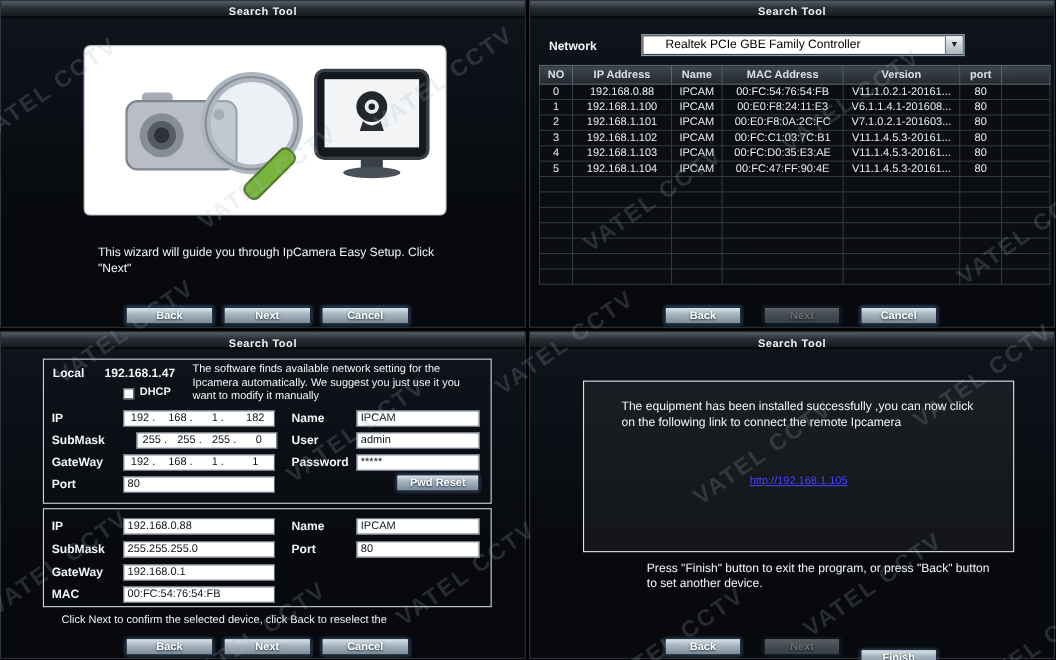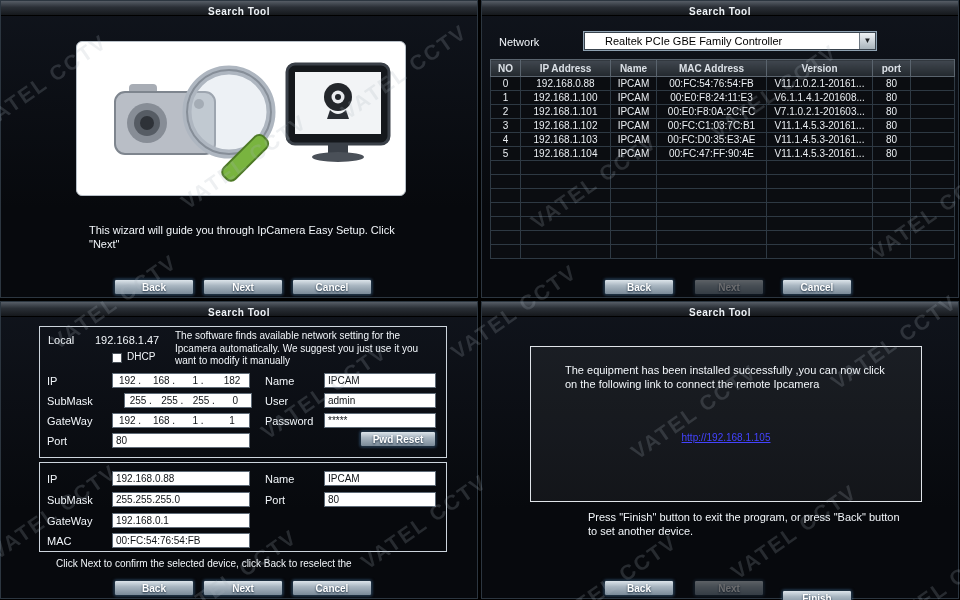--- a/index.html
+++ b/index.html
@@ -13,21 +13,21 @@
   #p-wizard { left:0; top:0; }
   #p-search { left:481px; top:0; }
   #p-config { left:0; top:301px; }
   #p-finish { left:481px; top:301px; }
 
   .titlebar { position:absolute; left:0; top:0; right:0; height:15px;
               background:linear-gradient(#565d66, #2a2f36 45%, #15181c);
               border-bottom:1px solid #000; text-align:center; }
   .titlebar span { color:#eef2f6; font-size:10px; font-weight:bold; line-height:15px; letter-spacing:.5px; }
 
-  .lbl { position:absolute; color:#f2f6fa; font-size:11px; font-weight:normal; white-space:nowrap; }
+  .lbl { position:absolute; color:#f2f6fa; font-size:11px; font-weight:bold; white-space:nowrap; }
   .txtblock { position:absolute; color:#f2f6fa; font-size:11px; line-height:1.3; }
 
   .btn { position:absolute; width:80px; height:16px;
          background:linear-gradient(#dce4ea, #a9b6c1 40%, #7a8a98);
          border:1px solid #1d2e3e; border-radius:2px;
          box-shadow:0 0 3px rgba(90,150,210,.55);
          color:#fff; font-family:inherit; font-size:10px; font-weight:bold;
          text-shadow:0 1px 2px rgba(10,30,50,.95); cursor:pointer; line-height:13px; }
   .btn.sm { width:70px; }
   .btn.disabled { opacity:.4; }

